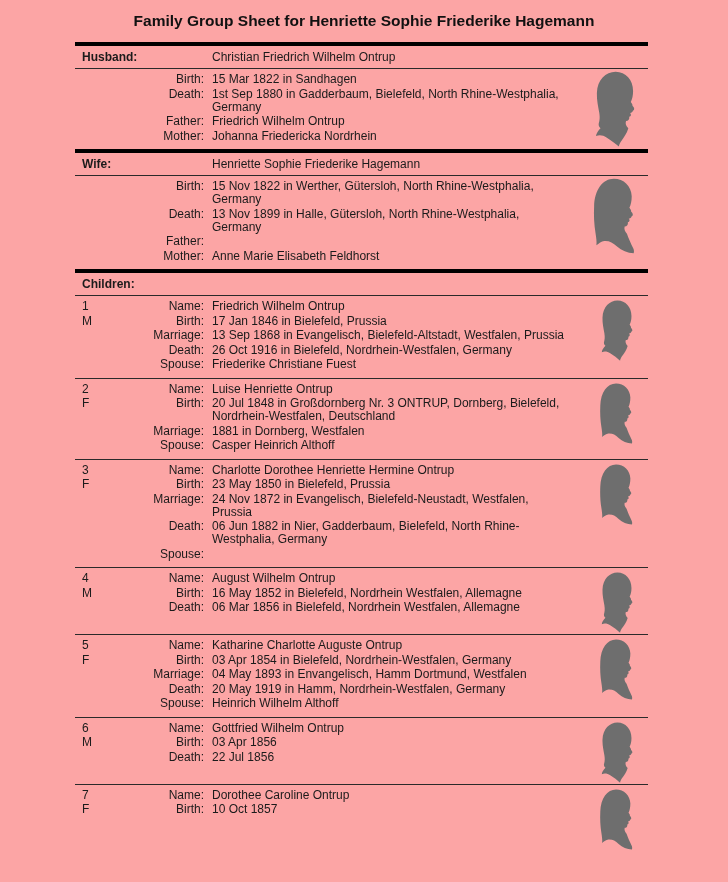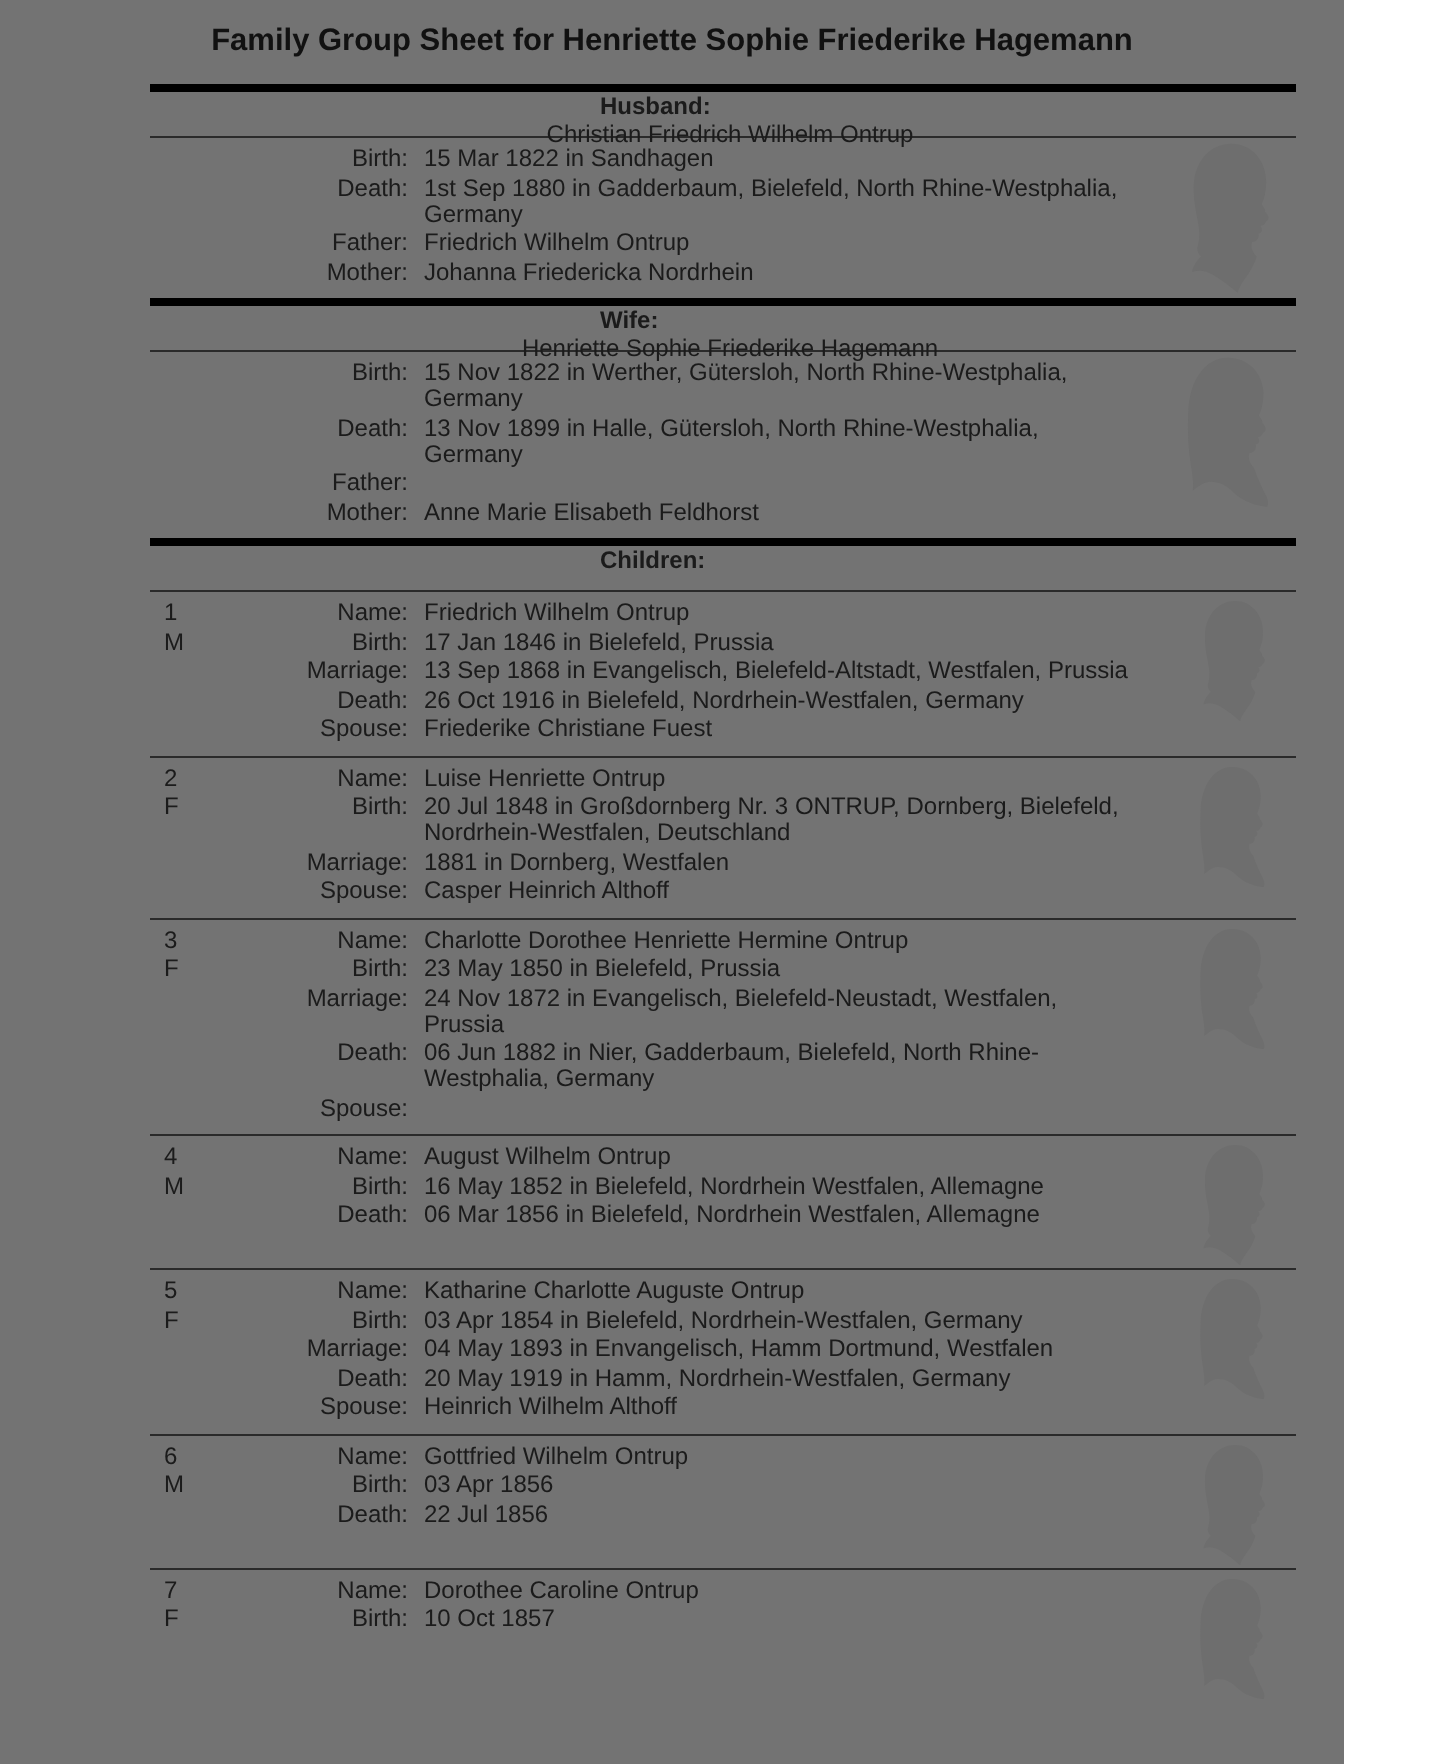--- a/index.html
+++ b/index.html
@@ -1,19 +1,19 @@
 <!DOCTYPE html>
 <html><head>
 <meta charset="utf-8">
 <style>
   html, body { margin:0; padding:0; background:#ffffff; }
   .page {
     position:relative;
-    width:672px; height:882px;
-    background:#737373;
+    width:728px; height:882px;
+    background:#fca5a5;
     overflow:hidden;
     font-family:"Liberation Sans", sans-serif;
     font-size:12px;
     color:#1b1b1b;
   }
   .title {
     margin:0 0 13px 0;
     padding-top:13px;
     text-align:center;
     font-size:15.5px;
@@ -21,21 +21,21 @@
     font-weight:bold;
     color:#111;
   }
   .sheet { margin-left:75px; width:573px; }
 
   .bar  { height:4px; background:#000; }
   .thin { height:0; border-top:1.5px solid #2a2a2a; }
 
   .sec-header {
     display:flex; align-items:center;
-    height:22px; padding-left:7px;flex-direction:column;
+    height:22px; padding-left:7px;
   }
   .sec-label { font-weight:bold; width:130px; flex:none; }
   .sec-name  { flex:none; }
 
   .details { position:relative; padding:4px 0 5px 0; }
 
   .row { display:flex; margin-bottom:1.5px; line-height:13px; }
   .flabel { width:129px; text-align:right; padding-right:8px; flex:none; }
   .fvalue { width:352px; flex:none; }
 

